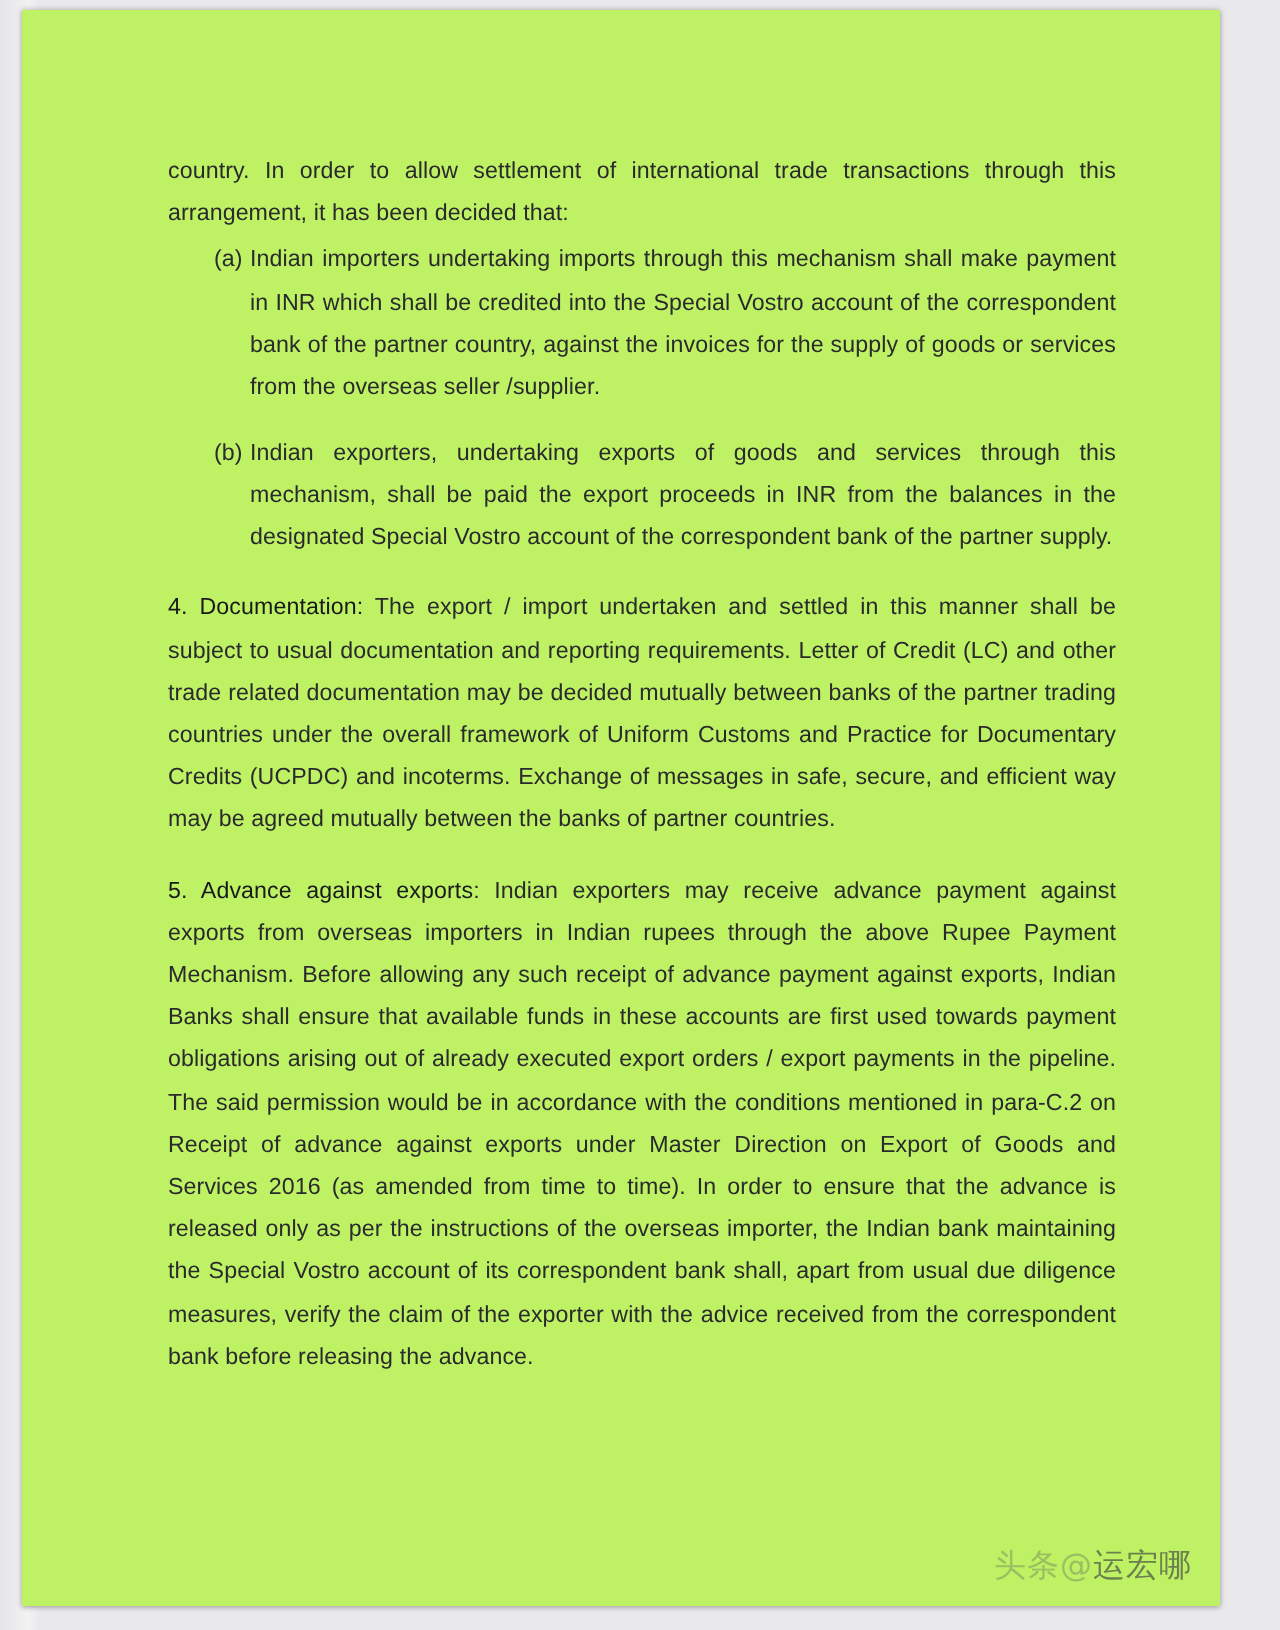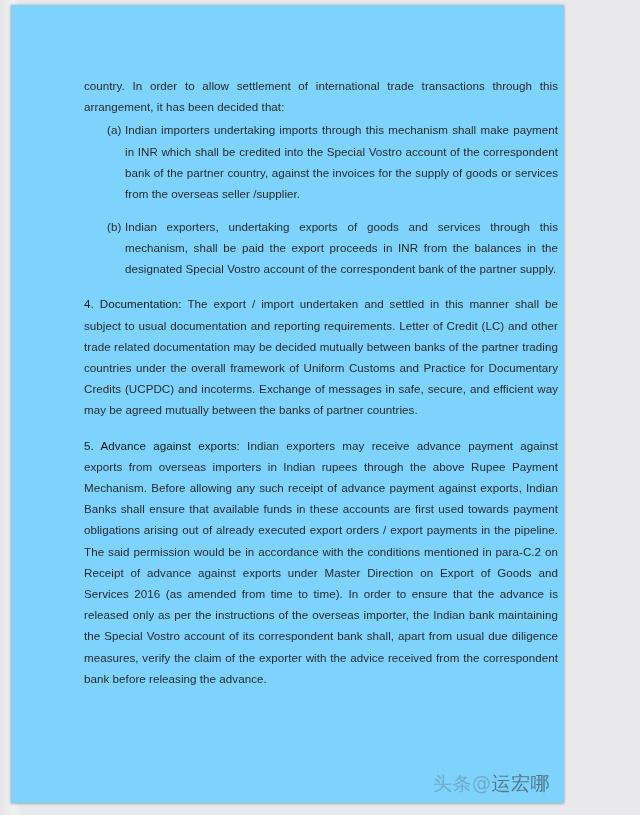--- a/index.html
+++ b/index.html
@@ -18,23 +18,23 @@
     position: absolute;
     left: 0; top: 0;
     width: 640px;
     height: 815px;
     background: linear-gradient(to right, #e6e6e9 0px, #ececed 8px, #f2f2f3 14px, #e9e9eb 20px);
   }
   .page-sheet {
     position: absolute;
     left: 11px;
     top: 5px;
-    width: 553px;
+    width: 599px;
     height: 798px;
-    background: #7dd3fc;
+    background: #bef264;
     box-shadow: 0 0 3px rgba(0,0,0,0.26), 0 1px 2px rgba(0,0,0,0.14);
     overflow: hidden;
   }
   .doc-body {
     position: absolute;
     left: 73px;
     top: 70px;
     width: 474px;
   }
   p.para {
@@ -80,21 +80,21 @@
     color: #19191b;
   }
   .heading-gap::after {
     content: " ";
     white-space: pre;
   }
   .watermark {
     position: absolute;
     right: 14px;
     bottom: 9px;
-    font-size: 19px;
+    font-size: 16px;
     line-height: 22px;
     color: rgba(60,60,64,0.62);
     font-family: "DejaVu Sans", sans-serif;
     letter-spacing: 0.5px;
     white-space: nowrap;
     filter: blur(0.18px);
   }
   .wm-faded {
     color: rgba(90,90,96,0.34);
   }

